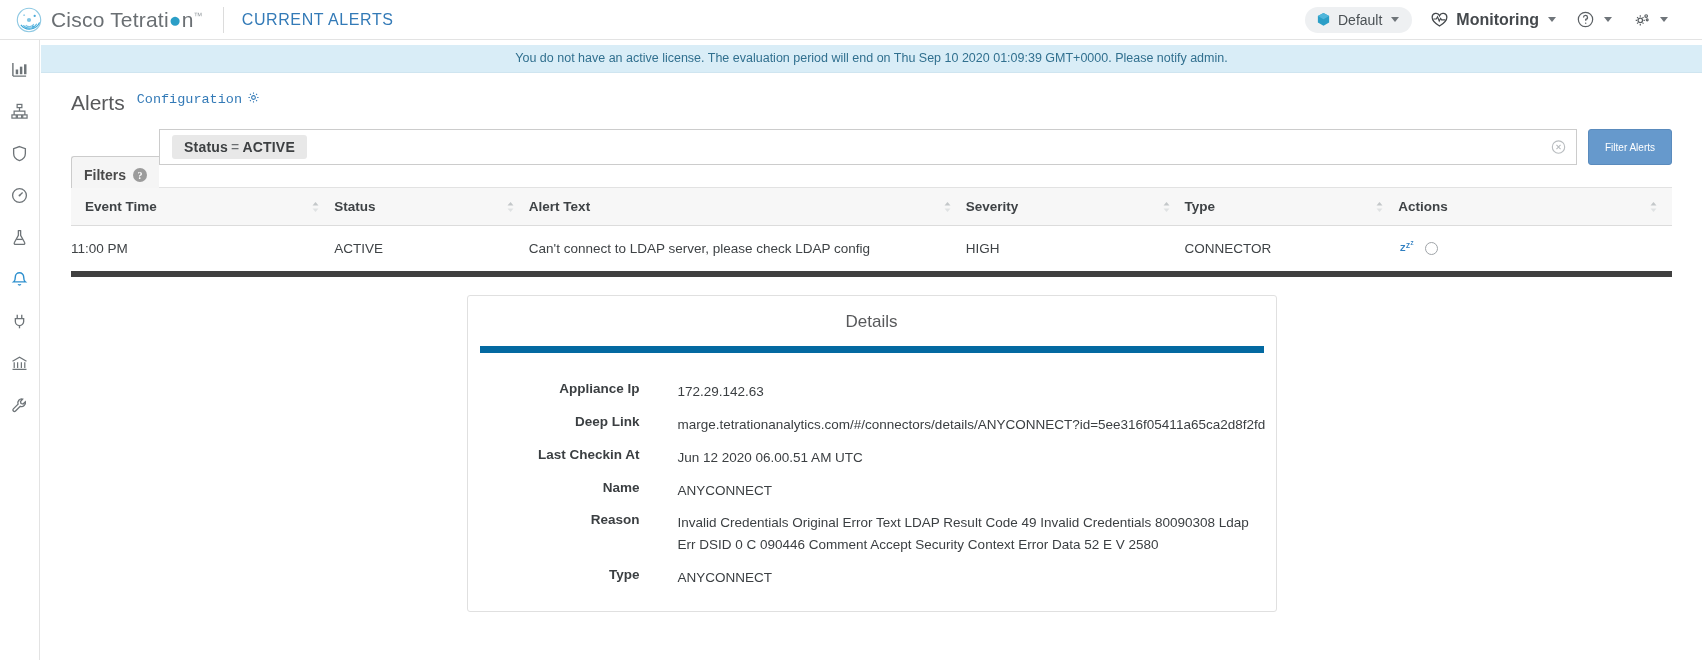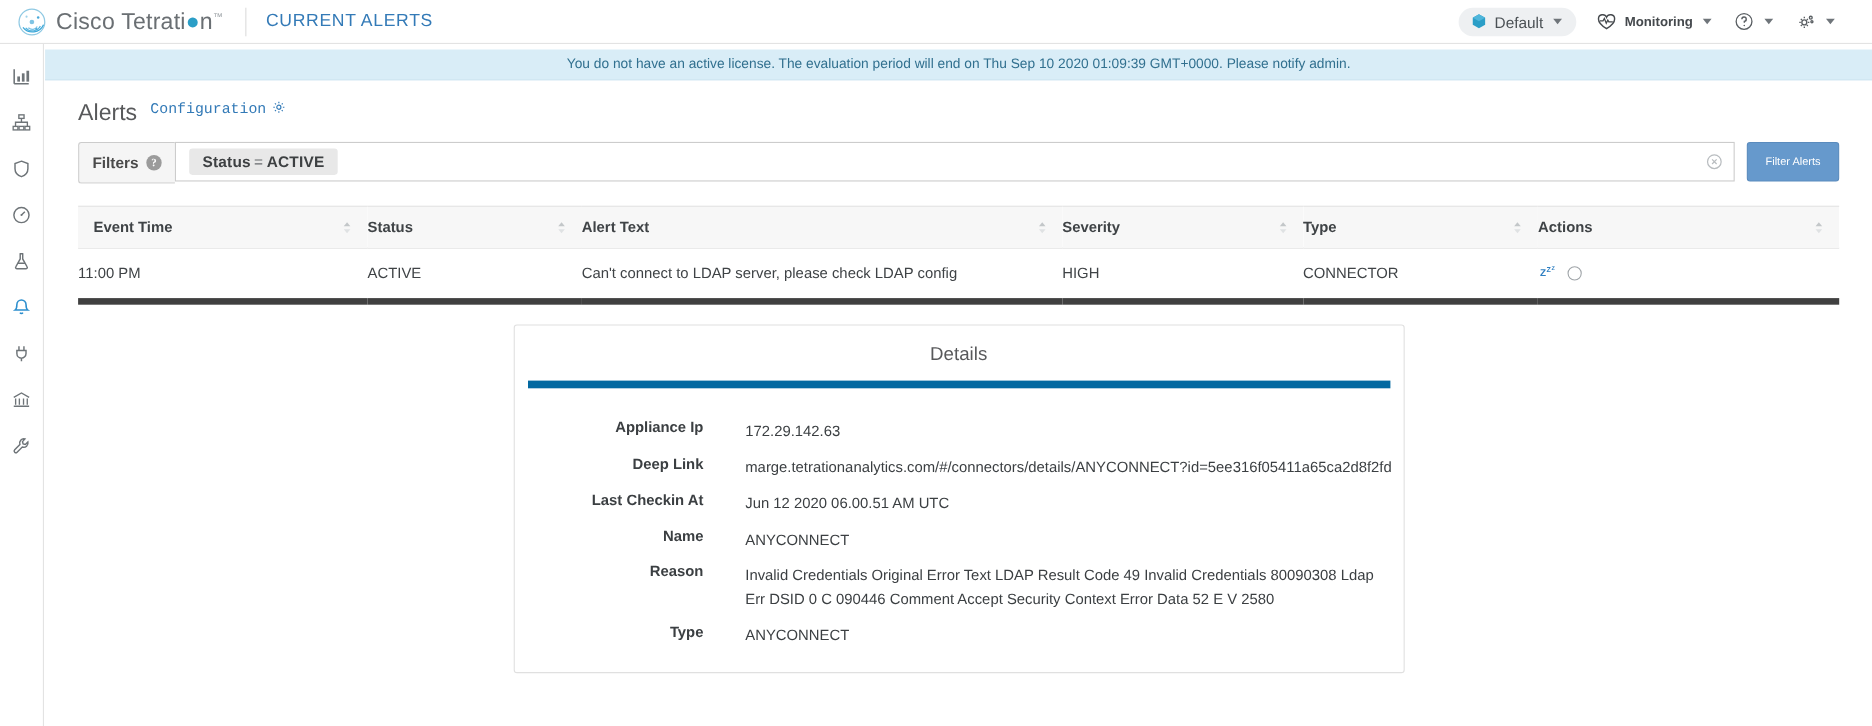--- a/index.html
+++ b/index.html
@@ -54,21 +54,21 @@
     border-left: 4px solid transparent;
     border-right: 4px solid transparent;
     border-top: 5px solid #6f757a;
     display:inline-block;
     margin-left: 2px;
   }
   .menu-item {
     display:flex; align-items:center; gap:7px;
     margin-right: 20px;
     color:#45494d;
-    font-size: 12px;
+    font-size: 16px;
     font-weight: bold;
   }
   .menu-item.plain { font-weight: normal; }
   .icon18 { width:19px; height:19px; display:block; }
 
   
   .rail {
     position: absolute;
     left: 0; top: 40px;
     width: 40px; height: 620px;
@@ -114,21 +114,21 @@
     align-items: stretch;
     height: 36px;
   }
   .filters-label {
     background: #f5f5f5;
     border: 1px solid #ccc;
     border-right: none;
     border-radius: 3px 0 0 3px;
     display:flex; align-items:center; gap: 7px;
     padding: 18px 12px;
-    font-size: 14px; color:#4a4a4a; font-weight: bold;
+    font-size: 14px; color:#4a4a4a; font-weight: bold; margin-top: 27px;
   }
   .qmark {
     width: 14px; height:14px; border-radius:50%;
     background:#9b9b9b; color:#fff; font-size:10px; font-weight:bold;
     display:flex; align-items:center; justify-content:center;
     font-family:"Liberation Serif", serif;
   }
   .filter-input {
     flex: 1 1 auto;
     border: 1px solid #ccc;

